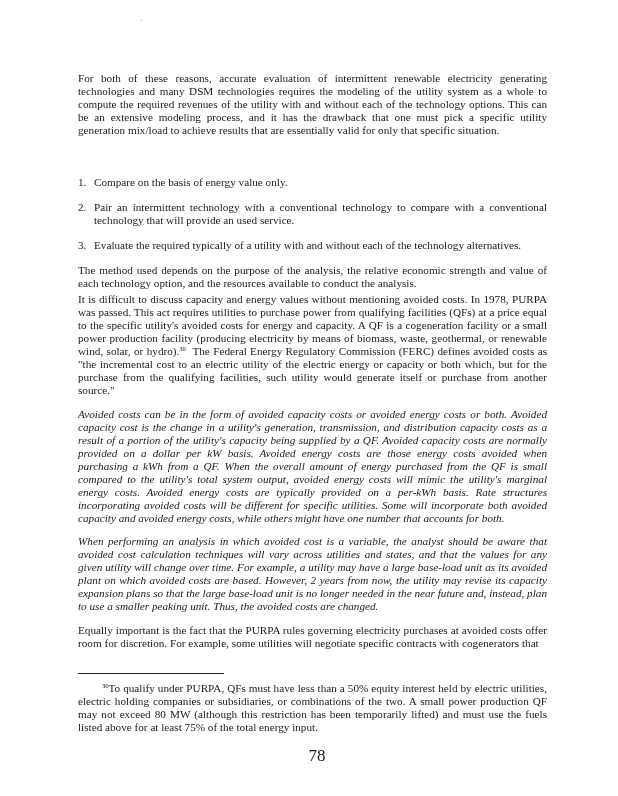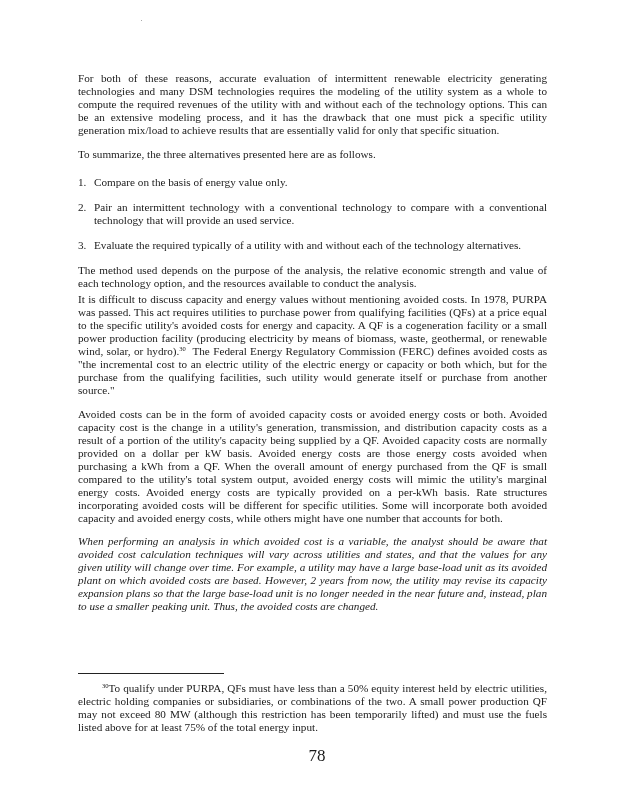--- a/index.html
+++ b/index.html
@@ -21,23 +21,20 @@
 </head>
 <body>
 
 <div class="page">
   <div class="mark"></div>
 
   <div class="col" style="top:72px;">
     <p class="p">For both of these reasons, accurate evaluation of intermittent renewable electricity generating technologies and many DSM technologies requires the modeling of the utility system as a whole to compute the required revenues of the utility with and without each of the technology options.  This can be an extensive modeling process, and it has the drawback that one must pick a specific utility generation mix/load to achieve results that are essentially valid for only that specific situation.</p>
   </div>
 
-  <div class="col" style="top:148px;">
-    <p class="p">To summarize, the three alternatives presented here are as follows.</p>
-  </div>
 
   <div class="li" style="top:176px;">
     <span class="num">1.</span>
     <span class="txt">Compare on the basis of energy value only.</span>
   </div>
   <div class="li" style="top:201px;">
     <span class="num">2.</span>
     <span class="txt">Pair an intermittent technology with a conventional technology to compare with a conventional technology that will provide an used service.</span>
   </div>
   <div class="li" style="top:239px;">
@@ -46,28 +43,31 @@
   </div>
 
   <div class="col" style="top:264px;">
     <p class="p">The method used depends on the purpose of the analysis, the relative economic strength and value of each technology option, and the resources available to conduct the analysis.</p>
   </div>
 
   <div class="col" style="top:293px;">
     <p class="p"><span>It is difficult to discuss capacity and energy values without mentioning avoided costs.  In 1978, PURPA was passed.  This act requires utilities to purchase power from qualifying facilities (QFs) at a price equal to the specific utility's avoided costs for energy and capacity.  A QF is a cogeneration facility or a small power production facility (producing electricity by means of biomass, waste, geothermal, or renewable wind, solar, or hydro).</span><sup>30</sup>&nbsp; <span>The Federal Energy Regulatory Commission (FERC) defines avoided costs as "the incremental cost to an electric utility of the electric energy or capacity or both which, but for the purchase from the qualifying facilities, such utility would generate itself or purchase from another source."</span></p>
   </div>
 
-  <div class="col" style="top:408px;">
+  <div class="col" style="top:408px;font-style:italic;">
     <p class="p">Avoided costs can be in the form of avoided capacity costs or avoided energy costs or both.  Avoided capacity cost is the change in a utility's generation, transmission, and distribution capacity costs as a result of a portion of the utility's capacity being supplied by a QF.  Avoided capacity costs are normally provided on a dollar per kW basis.  Avoided energy costs are those energy costs avoided when purchasing a kWh from a QF.  When the overall amount of energy purchased from the QF is small compared to the utility's total system output, avoided energy costs will mimic the utility's marginal energy costs.  Avoided energy costs are typically provided on a per-kWh basis.  Rate structures incorporating avoided costs will be different for specific utilities.  Some will incorporate both avoided capacity and avoided energy costs, while others might have one number that accounts for both.</p>
   </div>
 
   <div class="col" style="top:535px;font-style:italic;">
     <p class="p">When performing an analysis in which avoided cost is a variable, the analyst should be aware that avoided cost calculation techniques will vary across utilities and states, and that the values for any given utility will change over time. For example, a utility may have a large base-load unit as its avoided plant on which avoided costs are based.  However, 2 years from now, the utility may revise its capacity expansion plans so that the large base-load unit is no longer needed in the near future and, instead, plan to use a smaller peaking unit.  Thus, the avoided costs are changed.</p>
   </div>
 
+  <div class="col" style="top:624px;">
+    <p class="p">Equally important is the fact that the PURPA rules governing electricity purchases at avoided costs offer room for discretion.  For example, some utilities will negotiate specific contracts with cogenerators that</p>
+  </div>
 
   <div class="rule"></div>
 
   <div class="fn">
     <p class="p first"><sup>30</sup><span>To qualify under PURPA, QFs must have less than a 50% equity interest held by electric utilities, electric holding companies or subsidiaries, or combinations of the two.  A small power production QF may not exceed 80 MW (although this restriction has been temporarily lifted) and must use the fuels listed above for at least 75% of the total energy input.</span></p>
   </div>
 
   <div class="pagenum">78</div>
 </div>
 

